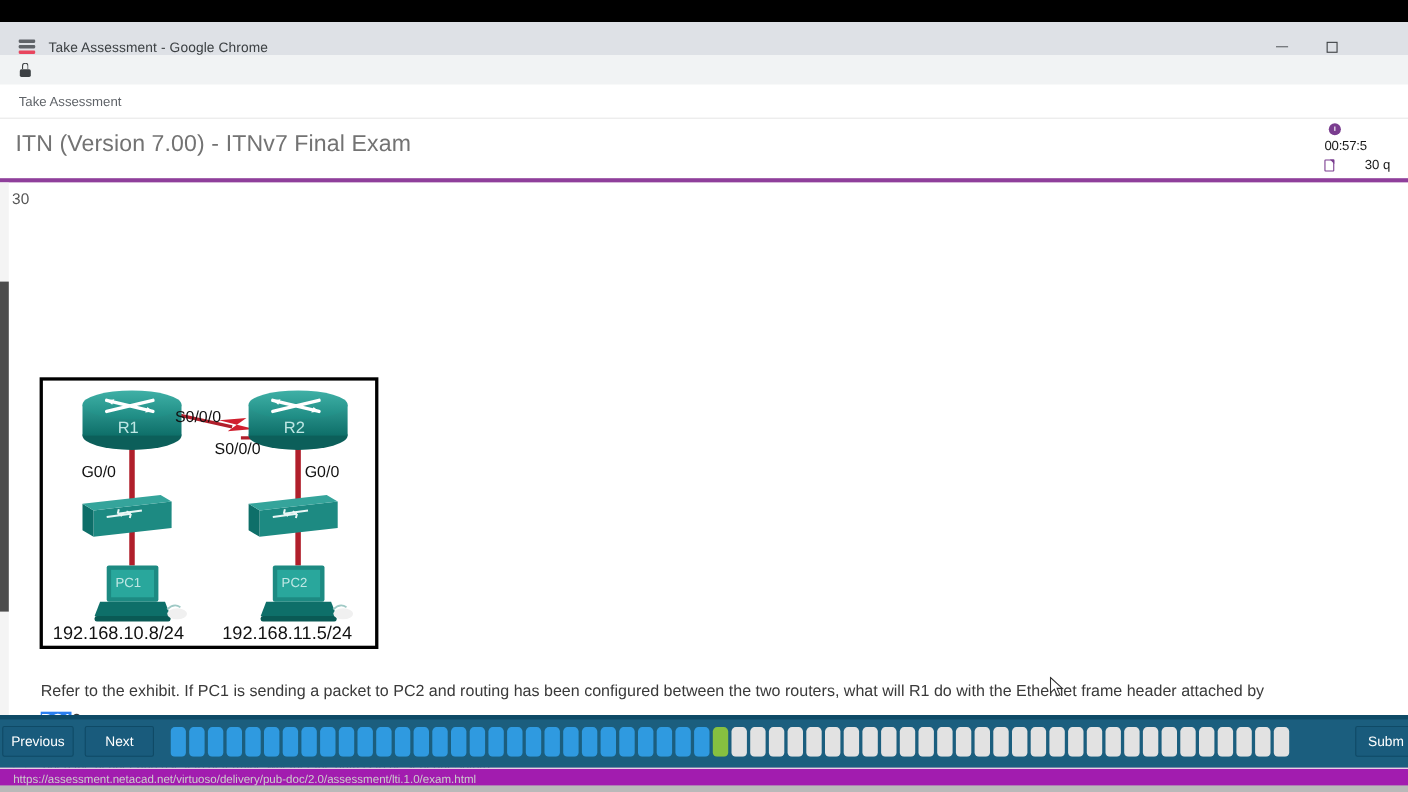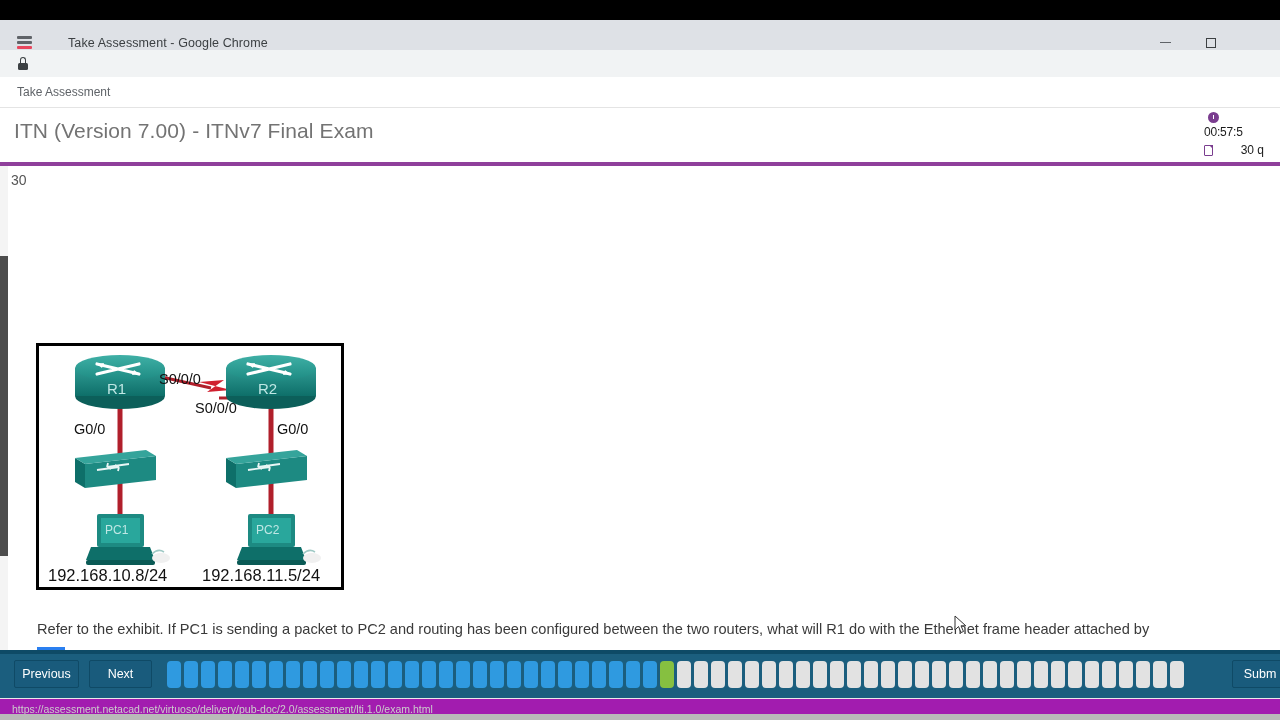--- a/index.html
+++ b/index.html
@@ -9,21 +9,21 @@
     overflow: hidden; background: #ffffff;
   }
   .screen { position: relative; width: 1280px; height: 720px; overflow: hidden; background:#fff; }
 
   
   .os-top { position:absolute; top:0; left:0; width:1280px; height:20px; background:#000; }
 
   
   .win-titlebar {
     position:absolute; top:20px; left:0; width:1280px; height:45px;
-    background:#dee1e6; display:flex; align-items:center;gap:24px;
+    background:#dee1e6; display:flex; align-items:center;
   }
   .win-icon { margin-left:16px; width:17px; height:16px; position:relative; }
   .win-icon .bar1, .win-icon .bar2, .win-icon .bar3 {
     position:absolute; left:1px; width:15px; height:3px; border-radius:1px;
   }
   .win-icon .bar1 { top:1px; background:#5f6368; }
   .win-icon .bar2 { top:6px; background:#5f6368; }
   .win-icon .bar3 { top:11px; background:#e8465e; }
   .win-title {
     margin-left:11px; font-size:12.5px; color:#3c4043; letter-spacing:.1px;
@@ -130,21 +130,21 @@
     background:#1b5e7e; display:flex; align-items:center;
   }
   .navbar::before{
     content:""; position:absolute; left:0; top:0; width:1280px; height:4px; background:#0e4a66;
   }
   .nbtn {
     height:28px; border-radius:2px; background:#195b7c; color:#fff;
     font-size:12.5px; display:flex; align-items:center; justify-content:center;
     border:1px solid #0f4a66;
   }
-  .nbtn.prev { margin-left:14px; width:65px; }
+  .nbtn.prev { margin-left:2px; width:65px; }
   .nbtn.next { margin-left:10px; width:63px; }
   .squares { margin-left:15px; display:flex; align-items:center; gap:3px; flex:1; overflow:hidden; }
   .sq { width:14px; height:27px; border-radius:4px; flex:none; }
   .sq.done { background:#2f9ae0; }
   .sq.current { background:#86c040; }
   .sq.todo { background:#e2e2e2; }
   .nbtn.submit { position:absolute; right:-8px; width:56px; }
 
   
   .statusbar {

